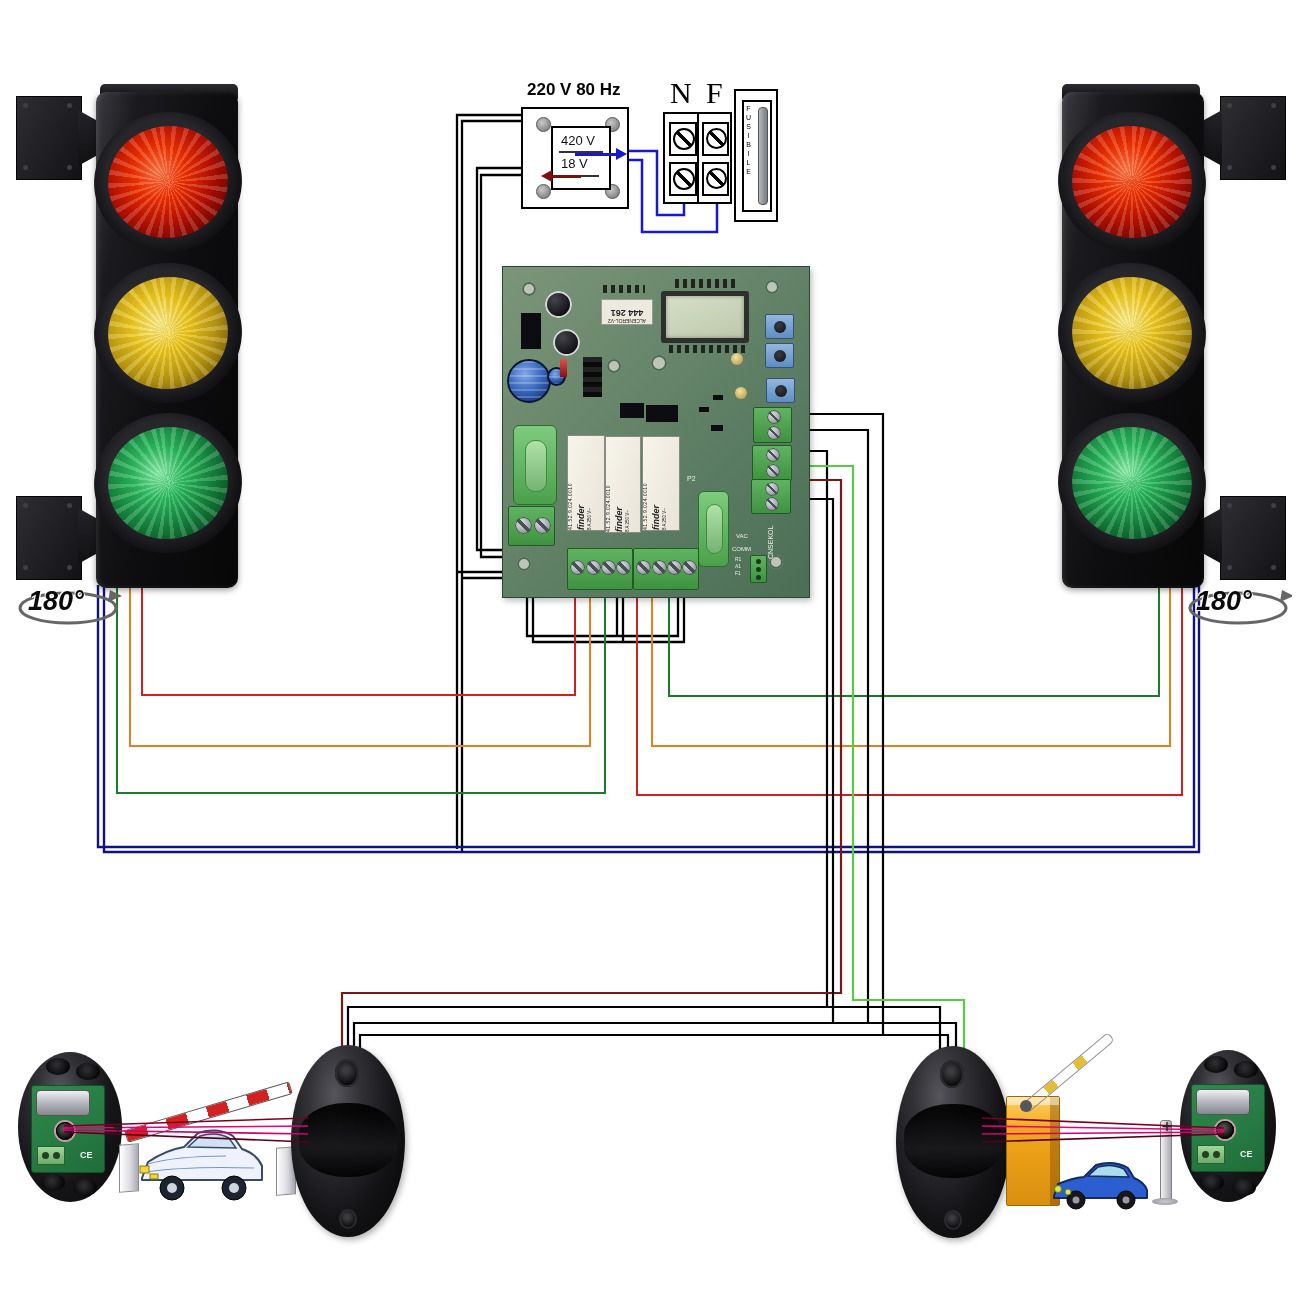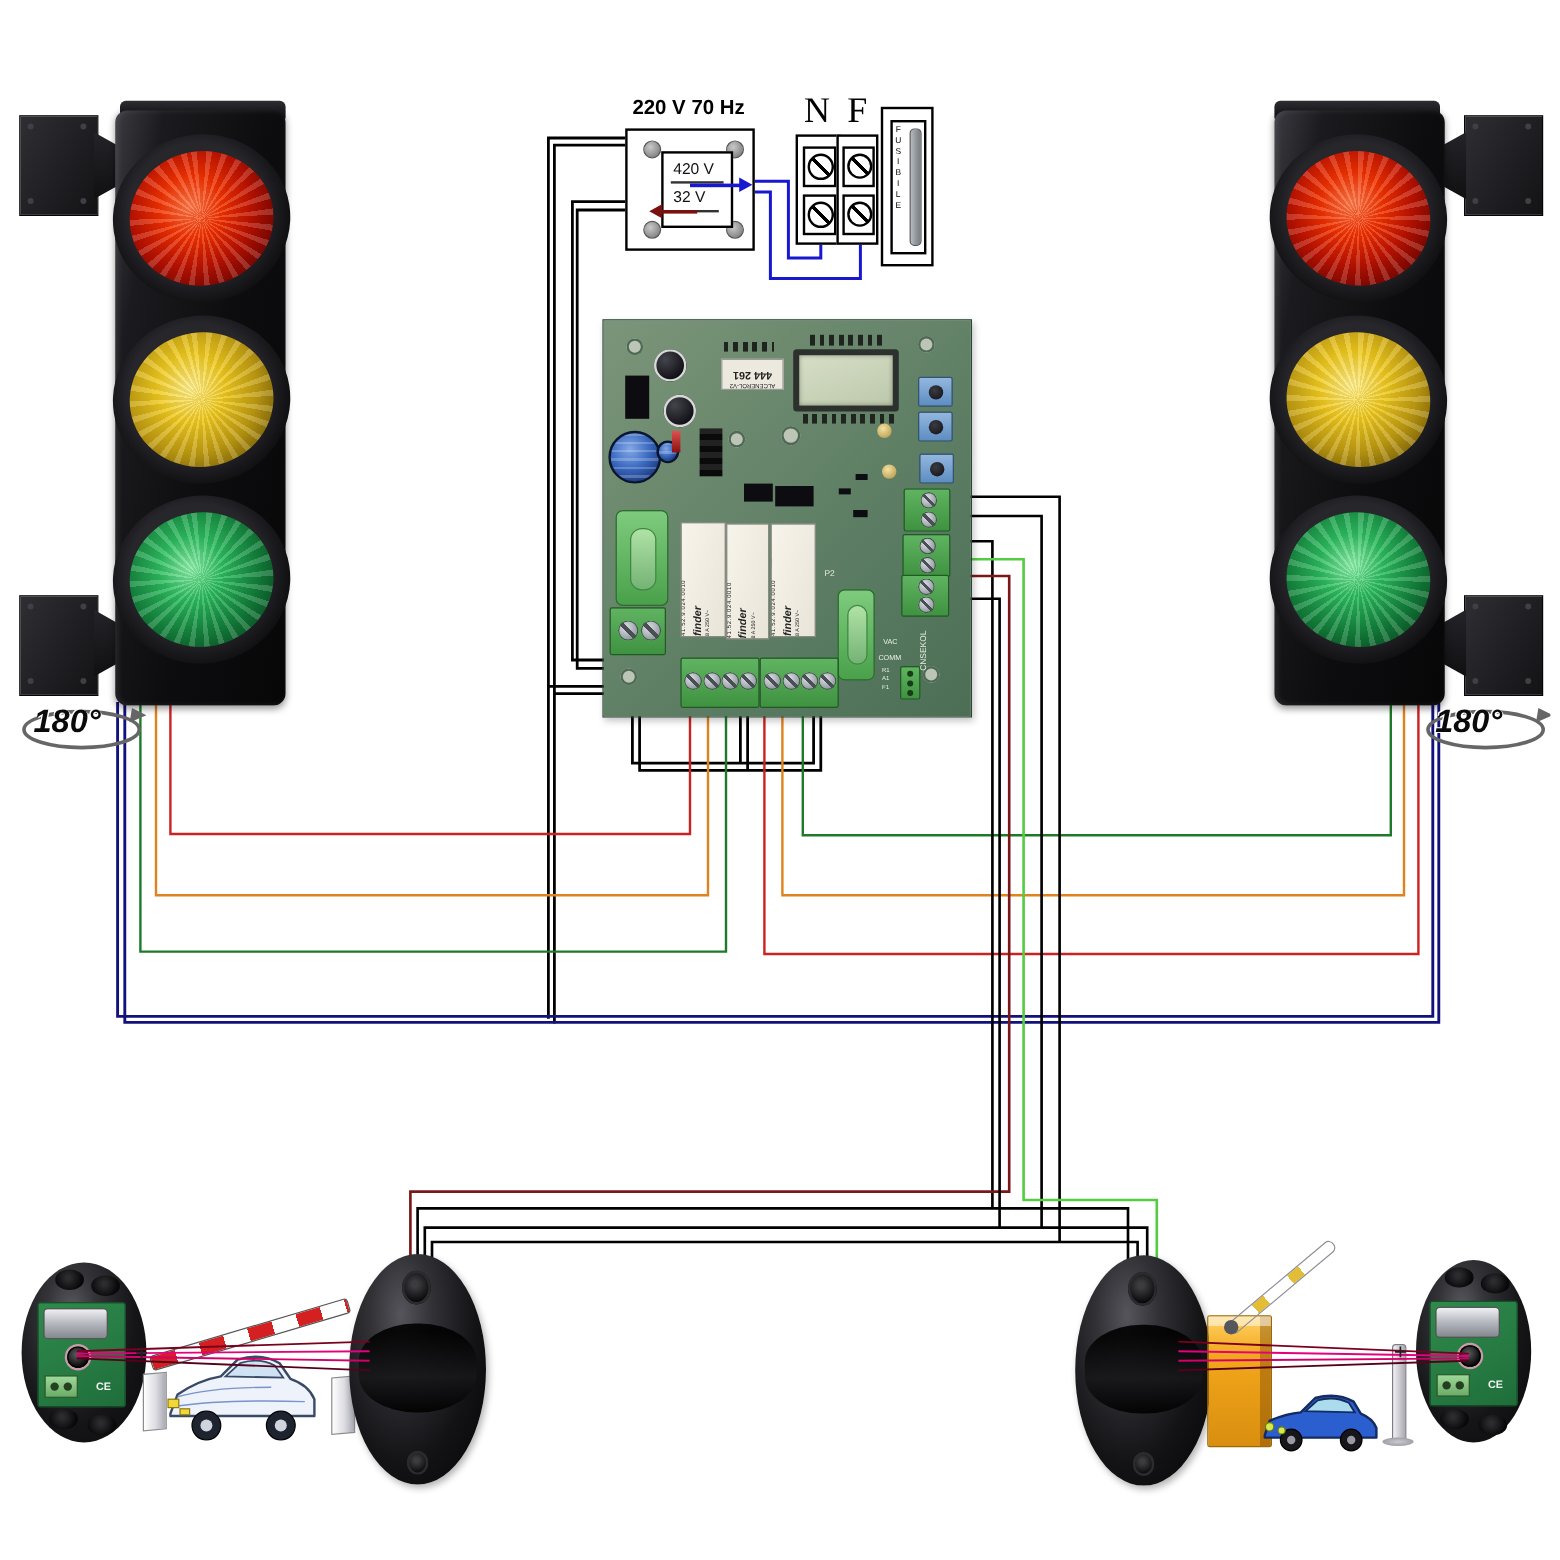--- a/index.html
+++ b/index.html
@@ -131,30 +131,30 @@
     <polyline fill="none" stroke="#000" stroke-width="2.2" points="790,451 827,451 827,1007"></polyline>
     <polyline fill="none" stroke="#55cc44" stroke-width="2.2" points="790,466 853,466 853,1000 964,1000 964,1068"></polyline>
     <polyline fill="none" stroke="#7a1818" stroke-width="2.2" points="790,480 841,480 841,993 342,993 342,1062"></polyline>
     <polyline fill="none" stroke="#000" stroke-width="2.2" points="790,499 833,499 833,1023"></polyline>
 
     <polyline fill="none" stroke="#000" stroke-width="2.2" points="348,1062 348,1007 940,1007 940,1068"></polyline>
     <polyline fill="none" stroke="#000" stroke-width="2.2" points="354,1062 354,1023 956,1023 956,1068"></polyline>
     <polyline fill="none" stroke="#000" stroke-width="2.2" points="360,1062 360,1035 948,1035 948,1068"></polyline>
   </svg>
 
-  <div class="abs xfmr-title" style="left:527px;top:80px;z-index:2">220 V 70 Hz</div>
+  <div class="abs xfmr-title" style="left:527px;top:80px;z-index:2">220 V 80 Hz</div>
   <div class="abs xfmr" style="left:521px;top:107px;width:104px;height:98px;z-index:2">
     <div class="abs xfmr-screw" style="left:13px;top:8px;width:13px;height:13px"></div>
     <div class="abs xfmr-screw" style="left:82px;top:8px;width:13px;height:13px"></div>
     <div class="abs xfmr-screw" style="left:13px;top:75px;width:13px;height:13px"></div>
     <div class="abs xfmr-screw" style="left:82px;top:75px;width:13px;height:13px"></div>
     <div class="abs xfmr-inner" style="left:28px;top:17px;width:56px;height:60px">
       <div class="abs volt-label" style="left:8px;top:5px">420 V</div>
       <div class="abs u-line" style="left:6px;top:23px;width:44px"></div>
-      <div class="abs volt-label" style="left:8px;top:28px">32 V</div>
+      <div class="abs volt-label" style="left:8px;top:28px">18 V</div>
       <div class="abs u-line" style="left:6px;top:47px;width:40px"></div>
     </div>
     <div class="abs arrow-shaft-blue" style="left:52px;top:44px;width:42px"></div>
     <div class="abs arrow-head-right" style="left:93px;top:39px"></div>
     <div class="abs arrow-shaft-dred" style="left:28px;top:66px;width:30px"></div>
     <div class="abs arrow-head-left" style="left:18px;top:61px"></div>
   </div>
 
   <div class="abs nf-label" style="left:670px;top:76px;z-index:2">N</div>
   <div class="abs nf-label" style="left:706px;top:76px;z-index:2">F</div>

